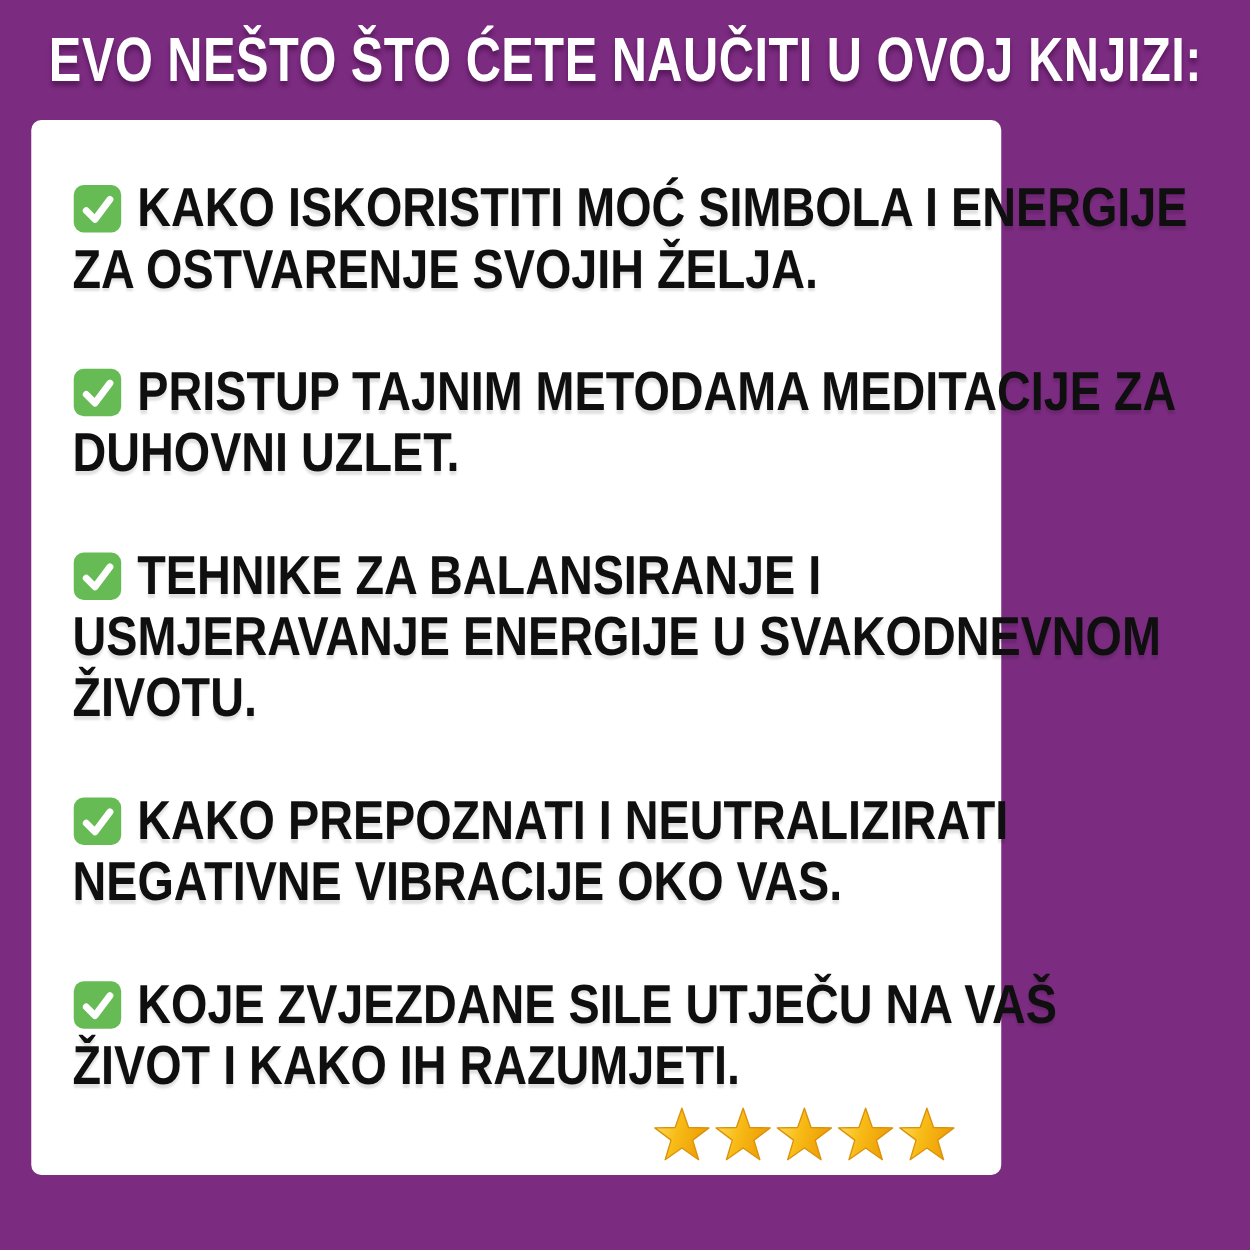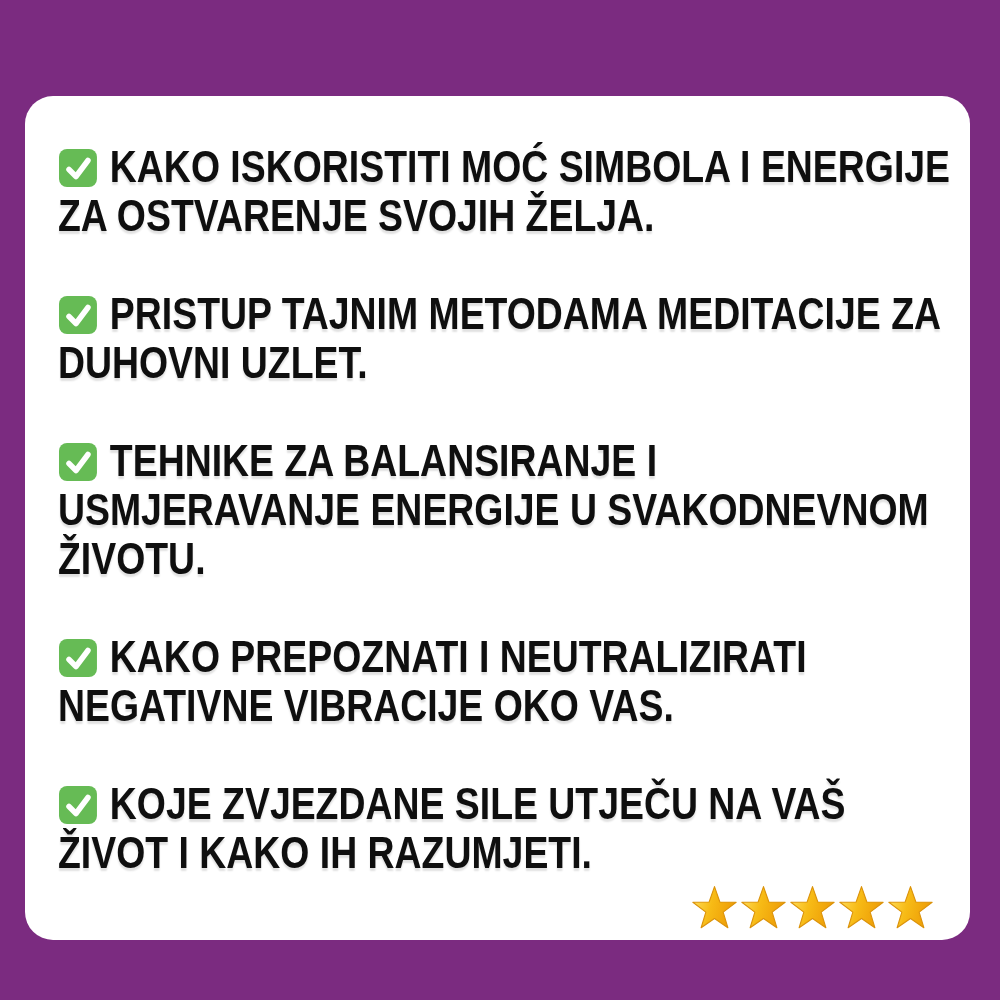--- a/index.html
+++ b/index.html
@@ -27,24 +27,24 @@
     font-weight: bold;
     color: var(--heading, #FFFFFF);
     transform: scaleX(0.78);
     transform-origin: center center;
     text-shadow: 0 4px 4px rgba(50, 5, 50, 0.45);
     letter-spacing: 0.5px;
   }
   .card {
     position: absolute;
     left: 25px; top: 96px;
-    width: 945px; height: 844px;
+    width: 776px; height: 844px;
     box-sizing: border-box;
     background: var(--card, #FFFFFF);
-    border-radius: 28px;
+    border-radius: 8px;
     padding: 46px 0 14px 33px;
   }
   .items { }
   .item {
     width: 1080px;
     transform: scaleX(0.85);
     transform-origin: left top;
     font-size: 44px;
     line-height: 49px;
     font-weight: bold;
@@ -76,20 +76,23 @@
   <svg class="defs-holder" aria-hidden="true">
     <defs>
       <linearGradient id="starGrad" x1="0" y1="0" x2="1" y2="0.25">
         <stop id="sg1" offset="0" stop-color="#FFE163"></stop>
         <stop id="sg2" offset="0.5" stop-color="#F7BB16"></stop>
         <stop id="sg3" offset="1" stop-color="#EE9E07"></stop>
       </linearGradient>
     </defs>
   </svg>
 
+  <div class="header">
+    <span class="header-text">EVO NEŠTO ŠTO ĆETE NAUČITI U OVOJ KNJIZI:</span>
+  </div>
 
   <div class="card">
     <div class="items">
         <div class="item"><span class="check"><svg width="47" height="40" viewBox="0 0 40 40" preserveAspectRatio="none">
               <rect x="1" y="1" width="38" height="38" rx="8" fill="#66BB55"></rect>
               <path d="M11 21.5 L18 28.5 L30 12.5" stroke="#FFFFFF" stroke-width="5.5" fill="none" stroke-linecap="round" stroke-linejoin="round"></path>
             </svg></span>KAKO ISKORISTITI MOĆ SIMBOLA I ENERGIJE<br>ZA OSTVARENJE SVOJIH ŽELJA.</div>
         <div class="item"><span class="check"><svg width="47" height="40" viewBox="0 0 40 40" preserveAspectRatio="none">
               <rect x="1" y="1" width="38" height="38" rx="8" fill="#66BB55"></rect>
               <path d="M11 21.5 L18 28.5 L30 12.5" stroke="#FFFFFF" stroke-width="5.5" fill="none" stroke-linecap="round" stroke-linejoin="round"></path>

